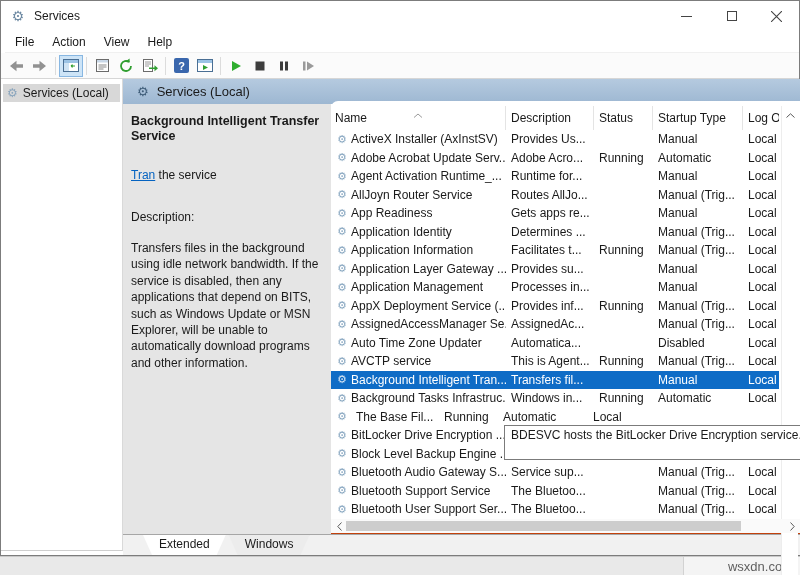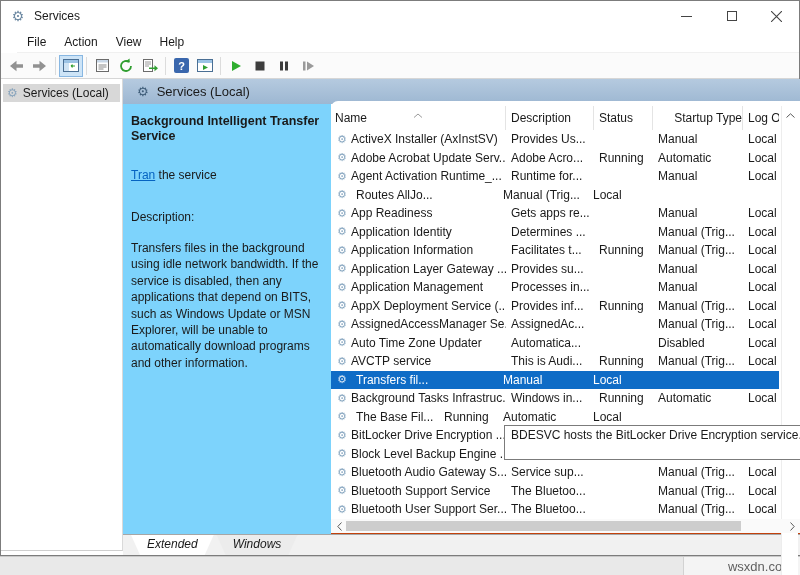--- a/index.html
+++ b/index.html
@@ -11,21 +11,21 @@
   
   .titlebar { position:absolute; left:0; top:0; right:0; height:30px; background:#fff;
               display:flex; align-items:center; }
   .titlebar .appicon { width:16px; height:16px; margin:0 8px 0 9px; color:#6e8aa3; font-size:14px; line-height:16px; text-align:center; }
   .titlebar .title { font-size:12px; }
   .win-controls { position:absolute; right:0; top:0; height:30px; display:flex; }
   .win-btn { width:45px; height:30px; display:flex; align-items:center; justify-content:center; }
   .win-btn svg { display:block; }
 
   
-  .menubar { position:absolute; left:16px; top:30px; right:0; height:22px; background:#fff;
+  .menubar { position:absolute; left:4px; top:30px; right:0; height:22px; background:#fff;
              display:flex; align-items:center; border-bottom:1px solid #f0f0f0; }
   .menu-item { padding:3px 9px; font-size:12px; }
   .menu-item:first-child { padding-left:10px; }
 
   
   .toolbar { position:absolute; left:0; top:52px; right:0; height:26px; background:#fbfbfb;
              border-bottom:1px solid #d6d6d6; display:flex; align-items:center; padding-left:3px; }
   .tb-btn { width:24px; height:22px; display:flex; align-items:center; justify-content:center; border:1px solid transparent; }
   .tb-btn.active { background:#cde4f7; border:1px solid #88b7e2; }
   .tb-sep { width:1px; height:18px; background:#dcdcdc; margin:0 3px; }
@@ -35,36 +35,36 @@
           border-right:1px solid #d9d9d9; border-bottom:1px solid #cfcfcf; }
   .tree-item { margin:5px 2px 0 2px; height:18px; display:flex; align-items:center; background:#d8d8d8; padding-left:4px; }
   .tree-item .gear { color:#8aa5bd; font-size:12px; margin-right:5px; }
 
   
   .bluebar { position:absolute; left:122px; top:78px; width:677px; height:25px;
              background:linear-gradient(#b5cadf,#9db7d2); display:flex; align-items:center; }
   .bluebar .gear { color:#3f5d79; font-size:13px; margin:0 8px 0 14px; }
   .bluebar .hdr-title { font-size:13px; }
 
-  .descpane { position:absolute; left:122px; top:103px; width:208px; height:430px; background:#7dd3fc; padding:10px 0 0 8px; }
+  .descpane { position:absolute; left:122px; top:103px; width:208px; height:430px; background:#e5e5e5; padding:10px 0 0 8px; }
   .descpane .svc-title { font-weight:bold; font-size:12.5px; width:200px; line-height:15px; margin-bottom:24px; }
   .descpane .startline { margin-bottom:28px; }
   .descpane a.startlink { color:var(--link); text-decoration:underline; }
   .descpane .desc-label { margin-bottom:16px; }
   .descpane .desc-body { width:201px; line-height:16.4px; }
 
   
   .listpanel { position:absolute; left:330px; top:100px; width:469px; height:433px;
                background:#fff; border-top-left-radius:7px; border-bottom:1px solid #c2410c; z-index:2; }
   .lheader { position:absolute; left:0; top:5px; height:24px; width:448px; display:flex; background:#fff; }
   .hcell { border-right:1px solid #e4e4e4; padding:5px 0 0 5px; font-size:12px; color:#1a1a1a;
            white-space:nowrap; overflow:hidden; position:relative; }
   .hcell.name { padding-left:4px; }
   .sort-caret { position:absolute; left:82px; top:1px; }
-  .w-name{width:175px;} .w-desc{width:88px;} .w-status{width:59px;} .w-startup{width:90px;text-align:right;} .w-logon{width:36px; border-right:none;}
+  .w-name{width:175px;} .w-desc{width:88px;} .w-status{width:59px;} .w-startup{width:90px;} .w-logon{width:36px; border-right:none;}
 
   .rows { position:absolute; left:0; top:29px; width:448px; }
   .srow { height:18.5px; display:flex; align-items:center; white-space:nowrap; }
   .srow .c { overflow:hidden; white-space:nowrap; padding-left:5px; }
   .srow .c-icon { width:20px; padding-left:6px; color:#87a6c0; font-size:11px; flex:none; }
   .srow .c-name { width:155px; padding-left:0; flex:none; }
   .srow .c-desc { width:88px; flex:none; }
   .srow .c-status { width:59px; flex:none; }
   .srow .c-startup { width:90px; flex:none; }
   .srow .c-logon { width:36px; flex:none; }
@@ -82,21 +82,21 @@
   .hs-left { left:1px; } .hs-right { right:1px; }
   .hs-thumb { position:absolute; left:15px; top:2px; width:395px; height:10px; background:#cdcdcd; }
 
   
   .tooltip { position:absolute; left:503px; top:424px; width:297px; height:35px; background:#fff;
              border:1px solid #7b7b7b; z-index:30; padding:2px 0 0 6px; line-height:15px; overflow:hidden; }
   .tooltip div { white-space:nowrap; }
 
   
   .tabbar { position:absolute; left:122px; top:533px; width:677px; height:21px; background:#f1f1f1;
-            border-top:1px solid #a6a6a6; display:flex; padding-left:8px;font-style:italic; }
+            border-top:1px solid #a6a6a6; display:flex; padding-left:20px; }
   .tab { height:20px; padding:2px 16px 0 16px; font-size:12px; text-align:center;
          clip-path:polygon(0 0,100% 0,calc(100% - 9px) 100%,9px 100%);
          filter:drop-shadow(0 0 1px #7e7e7e); margin-right:3px; }
   .tab.active { background:#fff; }
   .tab.inactive { background:#ececec; }
 
   
   .statusstrip { position:absolute; left:0; top:556px; width:800px; height:19px; background:#e9e9e9;
                  border-top:1px solid #c9c9c9; }
   .strip-right { position:absolute; right:0; top:0; width:117px; height:19px; background:#f4f4f4;
@@ -274,20 +274,21 @@
         <div class="srow">
     <span class="c c-icon">⚙</span>
     <span class="c c-name">Agent Activation Runtime_...</span>
     <span class="c c-desc">Runtime for...</span>
     <span class="c c-status"></span>
     <span class="c c-startup">Manual</span>
     <span class="c c-logon">Local Sy</span>
   </div>
         <div class="srow">
     <span class="c c-icon">⚙</span>
+    <span class="c c-name">AllJoyn Router Service</span>
     <span class="c c-desc">Routes AllJo...</span>
     <span class="c c-status"></span>
     <span class="c c-startup">Manual (Trig...</span>
     <span class="c c-logon">Local Se</span>
   </div>
         <div class="srow">
     <span class="c c-icon">⚙</span>
     <span class="c c-name">App Readiness</span>
     <span class="c c-desc">Gets apps re...</span>
     <span class="c c-status"></span>
@@ -346,27 +347,28 @@
     <span class="c c-icon">⚙</span>
     <span class="c c-name">Auto Time Zone Updater</span>
     <span class="c c-desc">Automatica...</span>
     <span class="c c-status"></span>
     <span class="c c-startup">Disabled</span>
     <span class="c c-logon">Local Se</span>
   </div>
         <div class="srow">
     <span class="c c-icon">⚙</span>
     <span class="c c-name">AVCTP service</span>
-    <span class="c c-desc">This is Audi...</span>
+    <span class="c c-desc">This is Agent...</span>
     <span class="c c-status">Running</span>
     <span class="c c-startup">Manual (Trig...</span>
     <span class="c c-logon">Local Se</span>
   </div>
         <div class="srow selected">
     <span class="c c-icon">⚙</span>
+    <span class="c c-name">Background Intelligent Tran...</span>
     <span class="c c-desc">Transfers fil...</span>
     <span class="c c-status"></span>
     <span class="c c-startup">Manual</span>
     <span class="c c-logon">Local Sy</span>
   </div>
         <div class="srow">
     <span class="c c-icon">⚙</span>
     <span class="c c-name">Background Tasks Infrastruc...</span>
     <span class="c c-desc">Windows in...</span>
     <span class="c c-status">Running</span>

